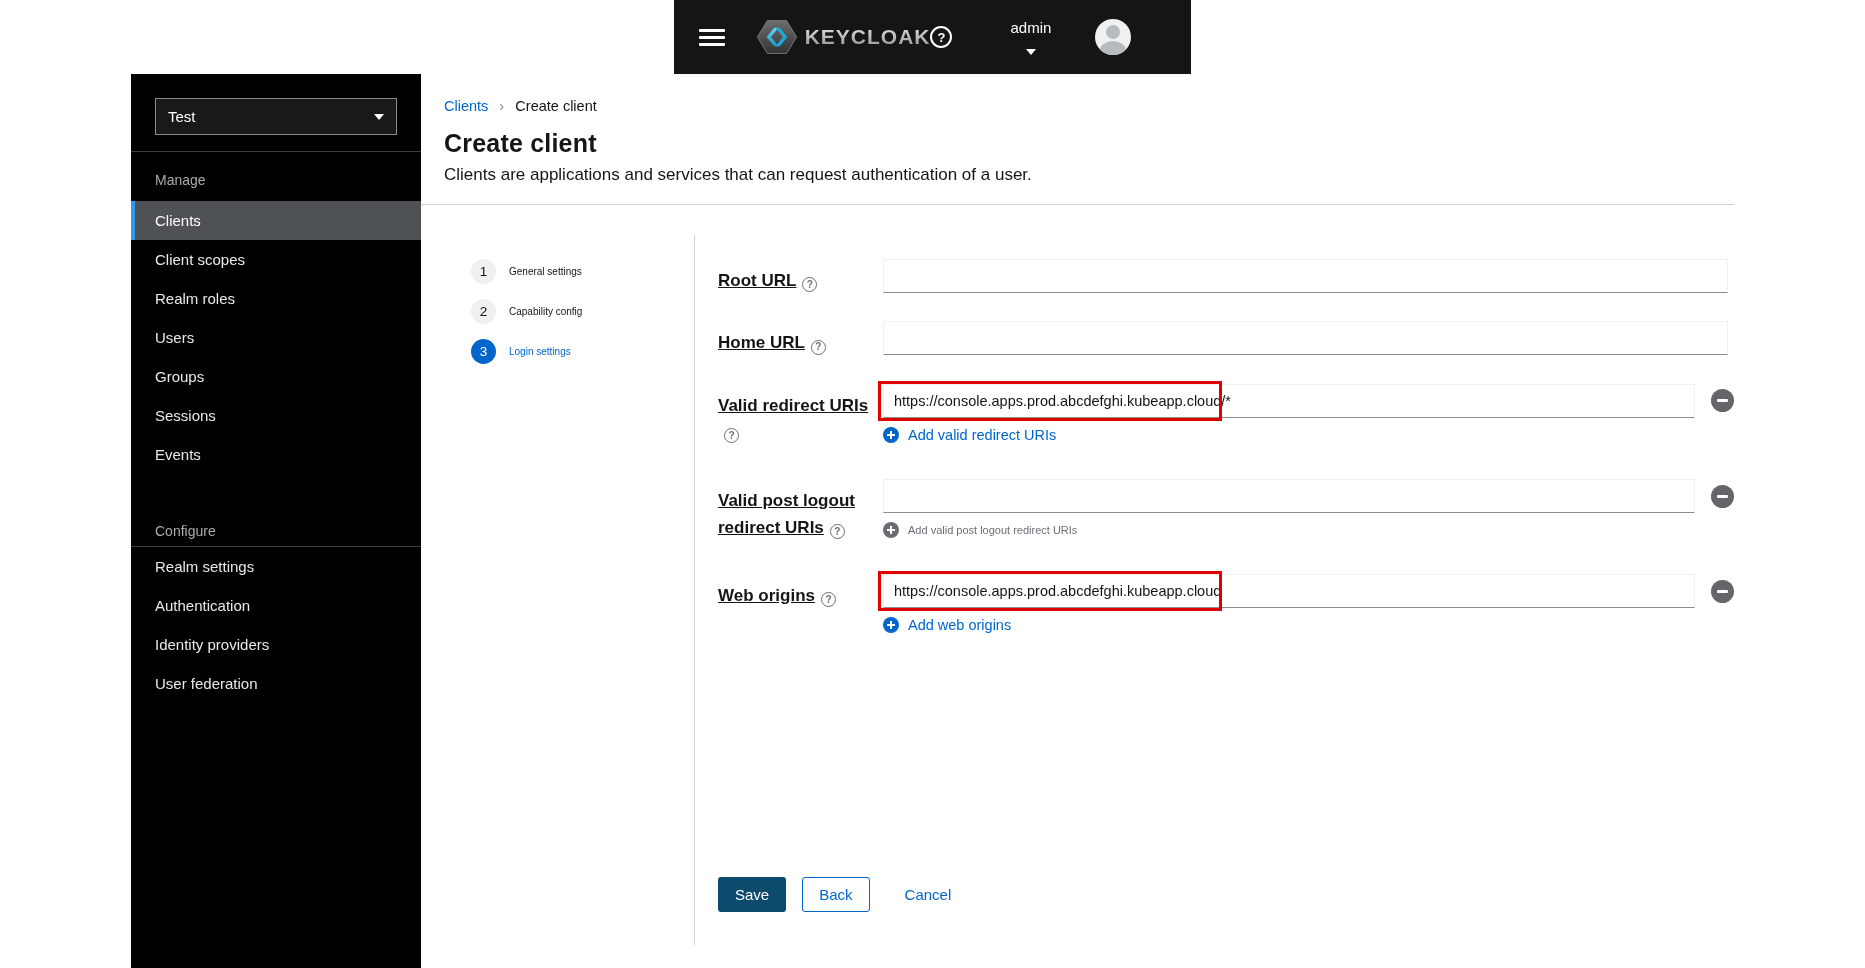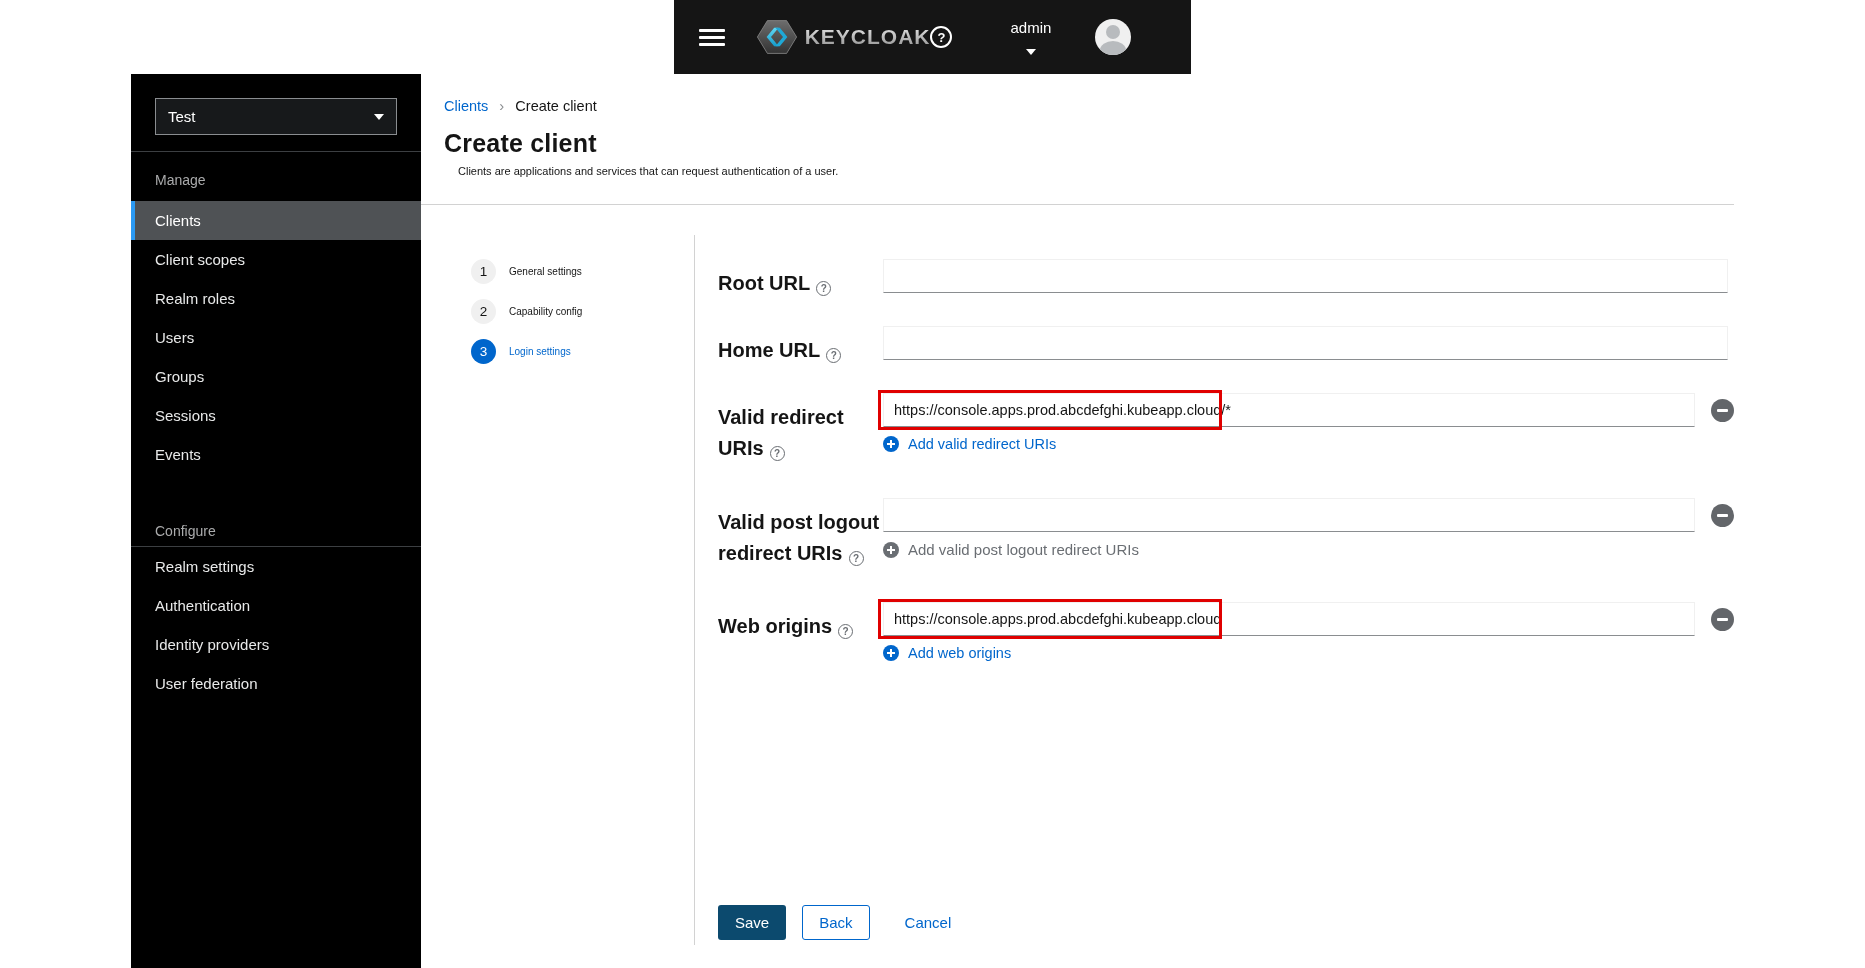--- a/index.html
+++ b/index.html
@@ -57,42 +57,42 @@
   .sect-configure .nav-section-title { margin-top:49px; margin-bottom:7px; }
 
   
   .main { flex:1; background:#fff; display:flex; flex-direction:column; min-width:0; }
   .page-header { height:131px; padding:23px 0 0 23px; border-bottom:1px solid #d2d2d2; }
   .breadcrumb { font-size:14.5px; display:flex; align-items:center; }
   .breadcrumb a { color:#0066cc; text-decoration:none; cursor:pointer; }
   .crumb-sep { color:#8a8d90; margin:0 11px; font-size:15px; }
   .crumb-sep::after { content:"\203A"; }
   .page-title { font-size:25px; font-weight:700; margin:15px 0 7px; letter-spacing:.2px; }
-  .page-desc { font-size:11px; color:#151515;margin-left:14px; }
+  .page-desc { font-size:17px; color:#151515; }
 
   
   .wizard { flex:1; display:flex; position:relative; }
   .vrule { position:absolute; left:273px; top:30px; bottom:23px; width:1px; background:#d2d2d2; }
   .steps { width:273px; flex:0 0 auto; padding:54px 0 0 50px; }
   .step { display:flex; align-items:center; height:25px; margin-bottom:15px; cursor:pointer; }
   .step-circle { width:25px; height:25px; border-radius:50%; background:#f0f0f0;
                  color:#151515; font-size:13.5px; display:flex; align-items:center;
                  justify-content:center; flex:0 0 auto; }
   .step-label { margin-left:13px; font-size:10px; color:#151515; white-space:nowrap; }
   .step.current .step-circle { background:#0066cc; color:#fff; }
   .step.current .step-label { color:#0066cc; }
 
   
   .form { flex:1; padding:54px 0 0 24px; }
   .form-row { display:flex; }
   .mb { margin-bottom:27px; }
   .grp-redirect { margin-bottom:34px; }
   .grp-postlogout { margin-bottom:33px; }
-  .label-cell { width:165px; flex:0 0 auto; padding-top:9px; font-size:20px;
-                font-weight:700; line-height:1.55; }
+  .label-cell { width:165px; flex:0 0 auto; padding-top:9px; font-size:17px;
+                font-weight:700; line-height:1.55;text-decoration:underline; }
   .help-icon { display:inline-flex; align-items:center; justify-content:center;
                width:15px; height:15px; border:1px solid #6a6e73; border-radius:50%;
                color:#6a6e73; font-size:10px; font-weight:700; margin-left:6px;
                vertical-align:-2px; cursor:pointer; }
   .help-icon::after { content:"?"; }
   .control-cell { flex:1; }
   .input-wrap { position:relative; display:flex; align-items:center; }
   .text-input { height:34px; border:1px solid #f0f0f0; border-bottom:1px solid #8a8d90;
                 background:#fff; padding:0 10px; font-size:14.5px; color:#151515;
                 font-family:"Liberation Sans", sans-serif; outline:none; }
@@ -107,21 +107,21 @@
                       height:3px; background:#fff; border-radius:1px; }
   .add-link { display:flex; align-items:center; gap:9px; margin-top:9px; background:none;
               border:none; color:#0066cc; font-size:14.5px; cursor:pointer; padding:0;
               font-family:"Liberation Sans", sans-serif; }
   .plus-icon { width:16px; height:16px; border-radius:50%; background:#0066cc;
                position:relative; flex:0 0 auto; }
   .plus-icon::before { content:""; position:absolute; left:4px; top:7px; width:8px;
                        height:2px; background:#fff; }
   .plus-icon::after { content:""; position:absolute; left:7px; top:4px; width:2px;
                       height:8px; background:#fff; }
-  .add-link.is-disabled { color:#6a6e73; font-size:15px; }
+  .add-link.is-disabled { color:#6a6e73; font-size:11px; }
   .add-link.is-disabled .plus-icon { background:#6a6e73; }
 
   
   .actions { margin-top:244px; display:flex; align-items:center; }
   .btn { height:35px; font-size:15px; border-radius:3px; cursor:pointer;
          font-family:"Liberation Sans", sans-serif; }
   .btn-primary { background:#0c4a6e; color:#fff; border:none; padding:0 17px; }
   .btn-secondary { background:#fff; color:#0066cc; border:1px solid #0066cc;
                    padding:0 16px; margin-left:16px; }
   .btn-link { background:none; border:none; color:#0066cc; padding:0; margin-left:35px; }

